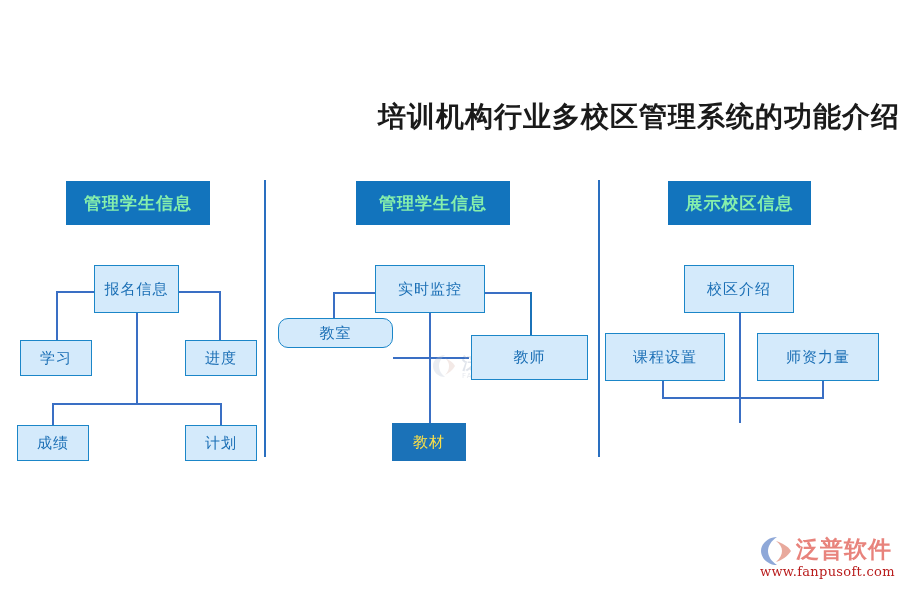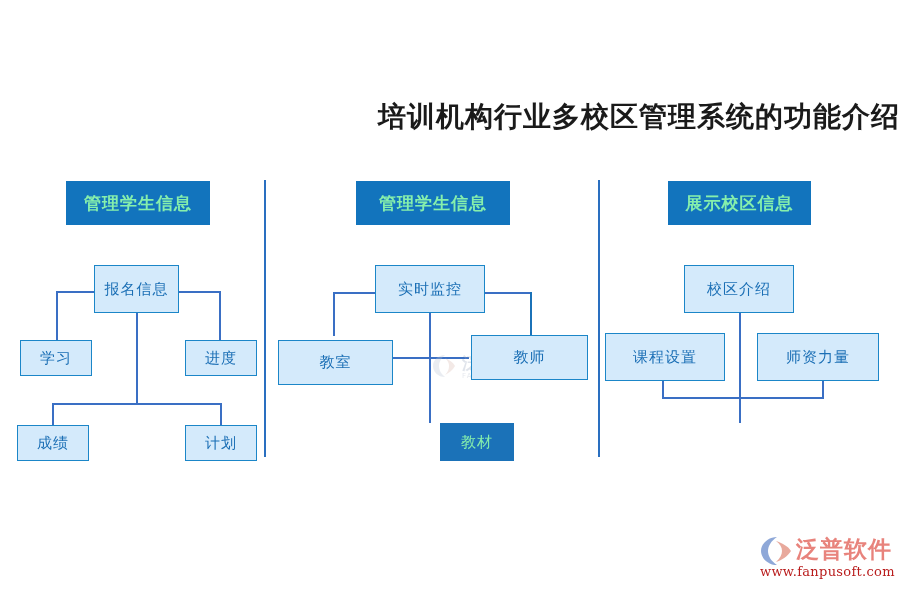--- a/index.html
+++ b/index.html
@@ -69,22 +69,21 @@
     display: flex;
     align-items: center;
     justify-content: center;
     letter-spacing: 1px;
     z-index: 3;
     font-family: Liberation Mono, monospace;
   }
   .node.solid {
     background: #1b72b8;
     border-color: #1b72b8;
-    color: #86efac;
-    margin-left: 48px;
+    color: #fde047;
   }
 
   
   .ln {
     position: absolute;
     background: #3a6fc4;
     z-index: 1;
   }
   .ln.h { height: 1.6px; }
   .ln.v { width: 1.6px; }
@@ -205,21 +204,21 @@
 
   <div class="ln h" style="left:485px; top:292px; width:47px;"></div>
   <div class="ln v thick" style="left:530px; top:292px; height:44px;"></div>
 
   <div class="ln v" style="left:429px; top:313px; height:110px;"></div>
 
   <div class="ln h" style="left:393px; top:357px; width:76px;"></div>
 
   <div class="node" style="left:375px; top:265px; width:110px; height:48px;">实时监控</div>
 
-  <div class="node" style="left:278px; top:340px; width:115px; height:45px;">教室</div>
+  <div class="node" style="left:278px; top:318px; width:115px; height:30px;border-radius:10px;">教室</div>
 
   <div class="node" style="left:471px; top:335px; width:117px; height:45px;">教师</div>
 
   <div class="node solid" style="left:392px; top:423px; width:74px; height:38px;">教材</div>
 
   <div class="ln v" style="left:739px; top:313px; height:110px;"></div>
 
   <div class="ln h" style="left:662px; top:397px; width:162px;"></div>
   <div class="ln v" style="left:662px; top:381px; height:17px;"></div>
   <div class="ln v" style="left:822px; top:381px; height:17px;"></div>

